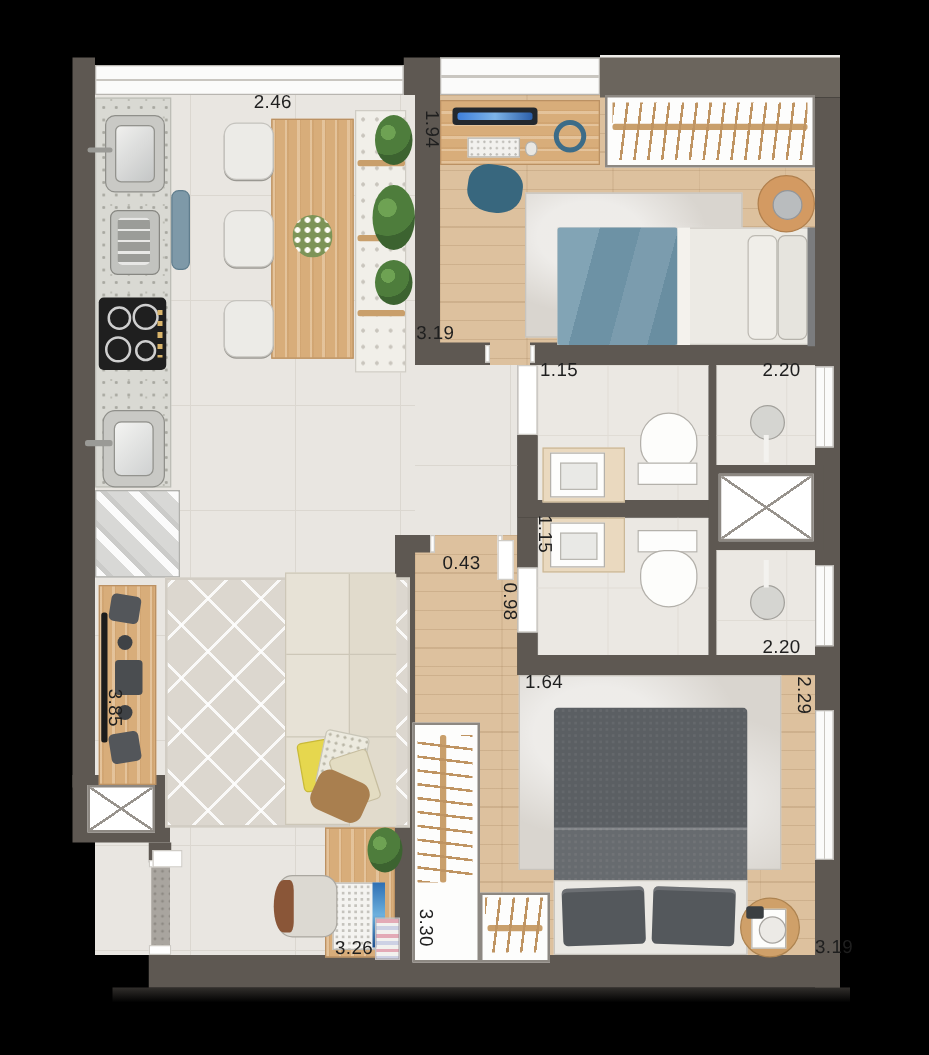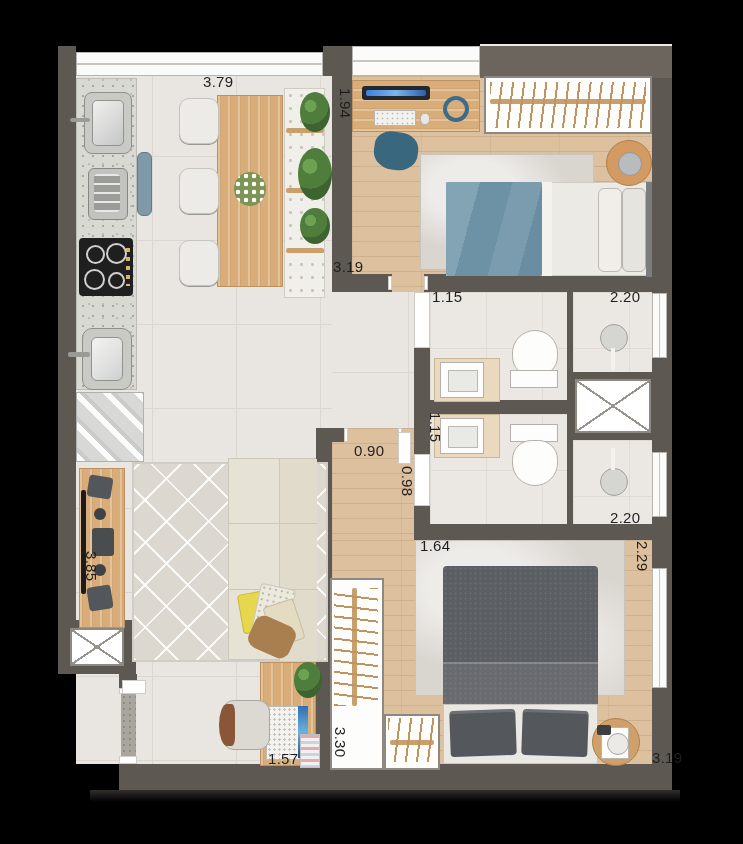--- a/index.html
+++ b/index.html
@@ -219,30 +219,30 @@
   </div>
   <div style="position:absolute;left:443px;top:704px;width:155px;height:60px;background:#eae8e3;border:1px solid #c9c6bf;box-sizing:border-box;"></div>
   <div class="pillow" style="left:450px;top:710px;width:66px;height:46px;background:#54585c;transform:rotate(-2deg);box-shadow:inset 0 3px 0 rgba(255,255,255,.15);"></div>
   <div class="pillow" style="left:522px;top:710px;width:66px;height:46px;background:#54585c;transform:rotate(2deg);box-shadow:inset 0 3px 0 rgba(255,255,255,.15);"></div>
   <div style="position:absolute;left:592px;top:718px;width:46px;height:46px;background:#cfa069;border-radius:50%;border:1px solid #ad8350;">
     <div style="position:absolute;left:8px;top:8px;width:26px;height:30px;background:#fdfdfb;border:1px solid #b9b6b0;"></div>
     <div style="position:absolute;left:14px;top:14px;width:20px;height:20px;background:#eceae6;border:1px solid #a8a5a0;border-radius:50%;"></div>
     <div style="position:absolute;left:4px;top:6px;width:14px;height:10px;background:#3b3f42;border-radius:2px;"></div>
   </div>
 
-  <div class="dim" style="left:203px;top:73px;">3.79</div>
+  <div class="dim" style="left:203px;top:73px;">2.46</div>
   <div class="dim v" style="left:354px;top:88px;">1.94</div>
   <div class="dim" style="left:333px;top:258px;">3.19</div>
   <div class="dim" style="left:432px;top:288px;">1.15</div>
   <div class="dim" style="left:610px;top:288px;">2.20</div>
   <div class="dim v" style="left:444px;top:412px;">1.15</div>
-  <div class="dim" style="left:354px;top:442px;">0.90</div>
+  <div class="dim" style="left:354px;top:442px;">0.43</div>
   <div class="dim v" style="left:416px;top:466px;">0.98</div>
   <div class="dim" style="left:610px;top:509px;">2.20</div>
   <div class="dim" style="left:420px;top:537px;">1.64</div>
   <div class="dim v" style="left:651px;top:541px;">2.29</div>
   <div class="dim v" style="left:100px;top:551px;">3.85</div>
   <div class="dim v" style="left:349px;top:727px;">3.30</div>
-  <div class="dim" style="left:268px;top:750px;">1.57</div>
+  <div class="dim" style="left:268px;top:750px;">3.26</div>
   <div class="dim" style="left:652px;top:749px;">3.19</div>
 
   <div style="position:absolute;left:90px;top:790px;width:590px;height:12px;background:linear-gradient(to bottom,rgba(90,85,80,.55),rgba(0,0,0,0));"></div>
 </div>
 
 </body></html>

